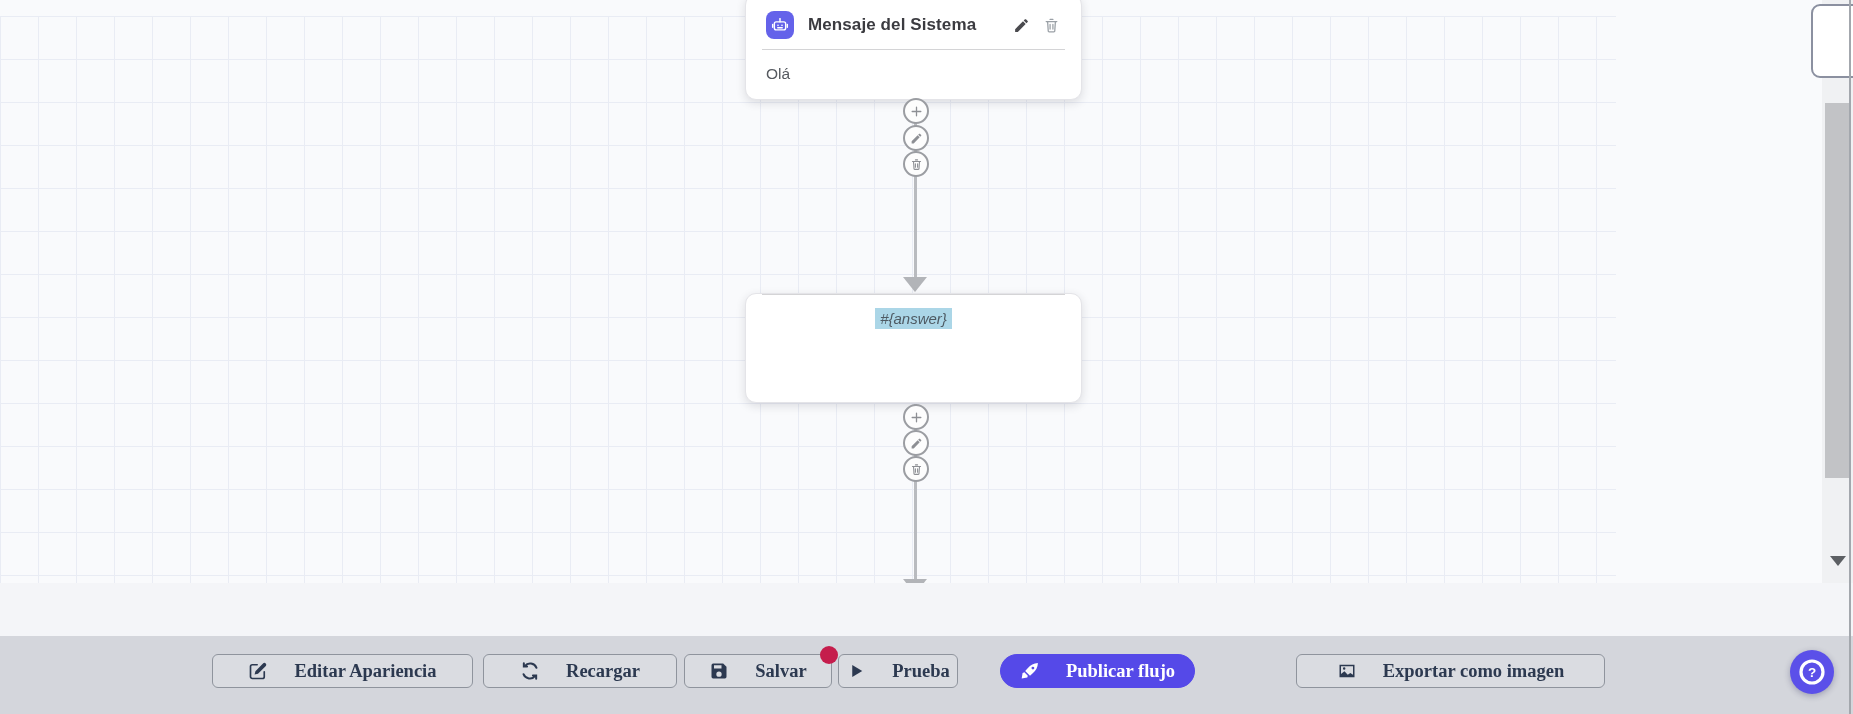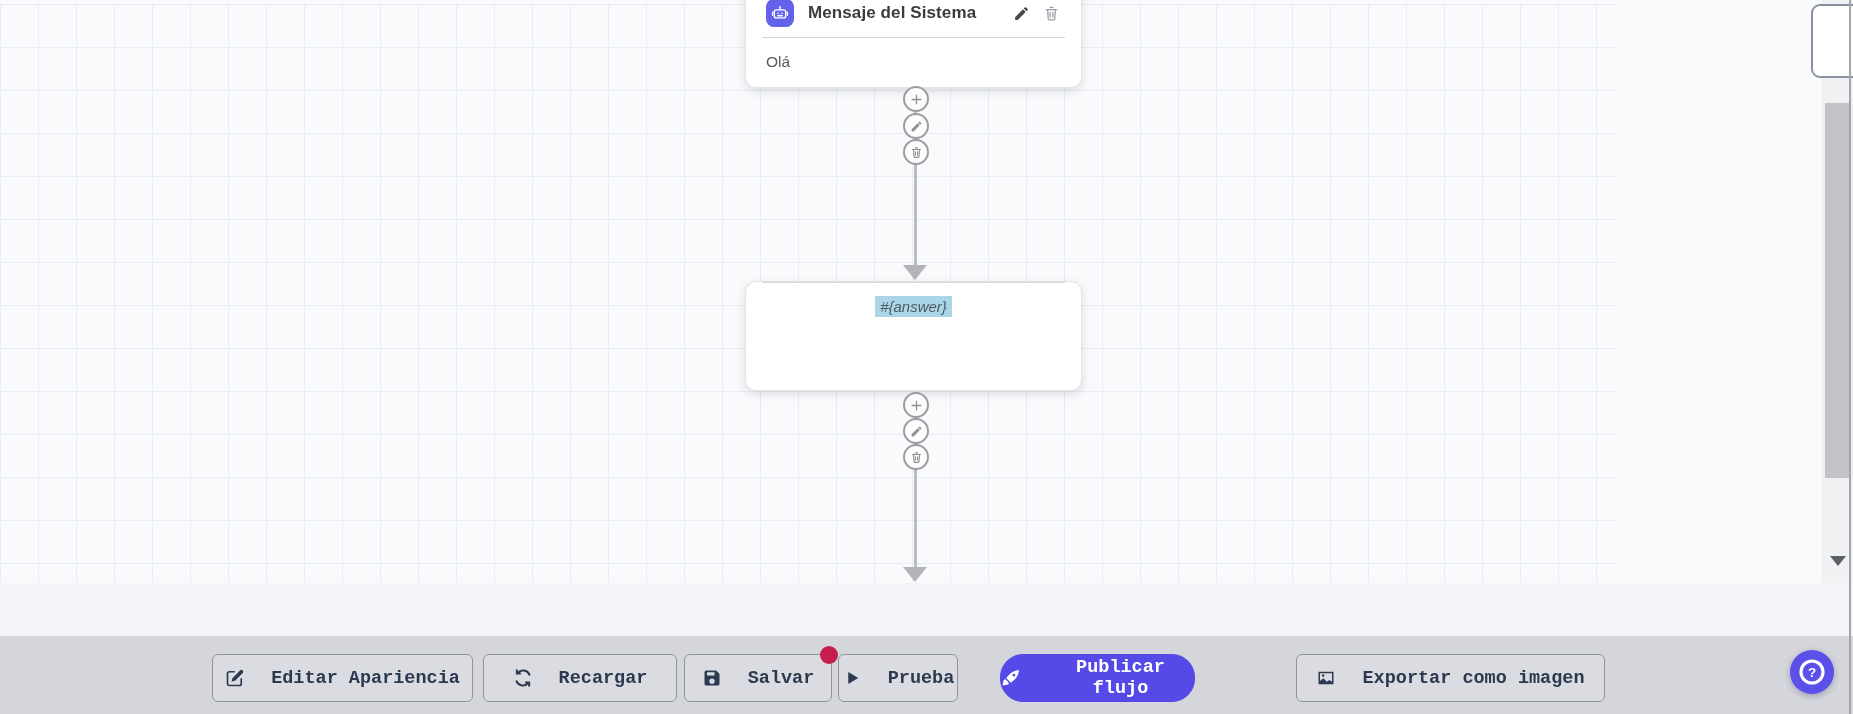--- a/index.html
+++ b/index.html
@@ -1,21 +1,21 @@
 <!DOCTYPE html>
 <html><head>
 <meta charset="utf-8">
 <style>
   * { margin:0; padding:0; box-sizing:border-box; }
   html,body { width:1853px; height:714px; overflow:hidden; font-family:"Liberation Sans",sans-serif; }
   .stage { position:relative; width:1853px; height:714px; background:#f9fafc; overflow:hidden; }
 
   
   .canvas {
-    position:absolute; left:0; top:4px; width:1616px; height:583px;
+    position:absolute; left:0; top:16px; width:1616px; height:583px;
     background:
       linear-gradient(to right, #e9ecf4 1px, transparent 1px),
       linear-gradient(to bottom, #e9ecf4 1px, transparent 1px);
     background-size:38px 43px;
     background-color:#f9fafc;
   }
 
   
   .node-card {
     position:absolute; left:745px; width:337px; background:#ffffff;
@@ -78,23 +78,23 @@
   .cutoff-panel {
     position:absolute; left:1811px; top:4px; width:60px; height:74px;
     background:#ffffff; border:2px solid #8b90a0; border-radius:9px; z-index:5;
   }
 
   
   .strip-light { position:absolute; left:0; top:583px; width:1853px; height:53px; background:#f4f5f8; }
   .toolbar { position:absolute; left:0; top:636px; width:1853px; height:78px; background:#d4d6dc; }
 
   .tb-btn {
-    position:absolute; top:18px; height:48px; border-radius:6px;
+    position:absolute; top:18px; height:34px; border-radius:6px;
     background:#dadce1; border:1.5px solid #8f949d; color:#2c3950;
-    font-family:Liberation Mono, monospace; font-size:18.5px; font-weight:bold;
+    font-family:Liberation Serif, serif; font-size:18.5px; font-weight:bold;
     display:flex; align-items:center; justify-content:center; gap:26px; cursor:pointer;
   }
   .tb-btn svg { width:20px; height:20px; flex:0 0 auto; }
   .tb-primary { background:#5549e8; border-color:#5549e8; color:#ffffff; }
   .save-badge {
     position:absolute; left:820px; top:10px; width:18px; height:18px; border-radius:50%;
     background:#c51d4c; z-index:4;
   }
 
   .help-fab {

